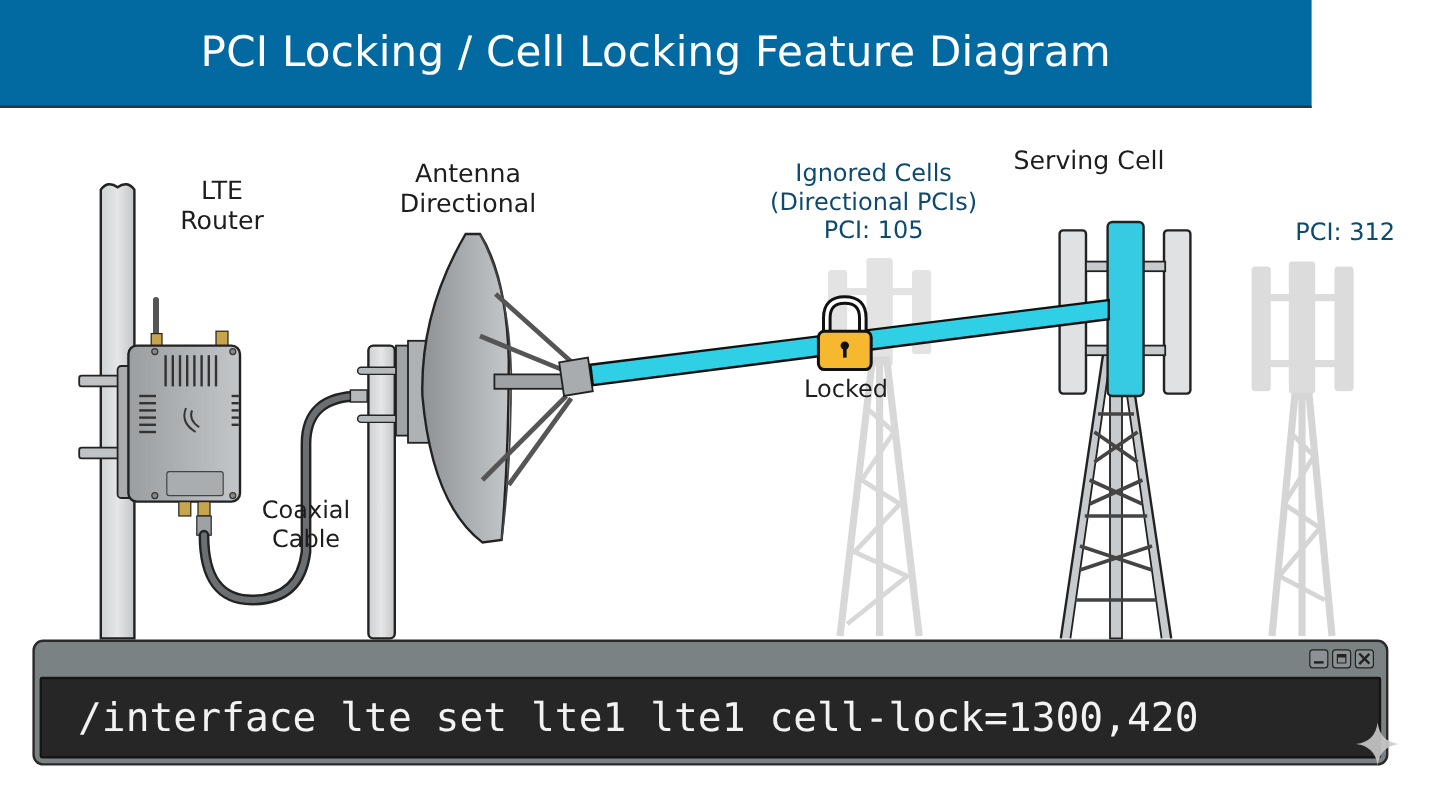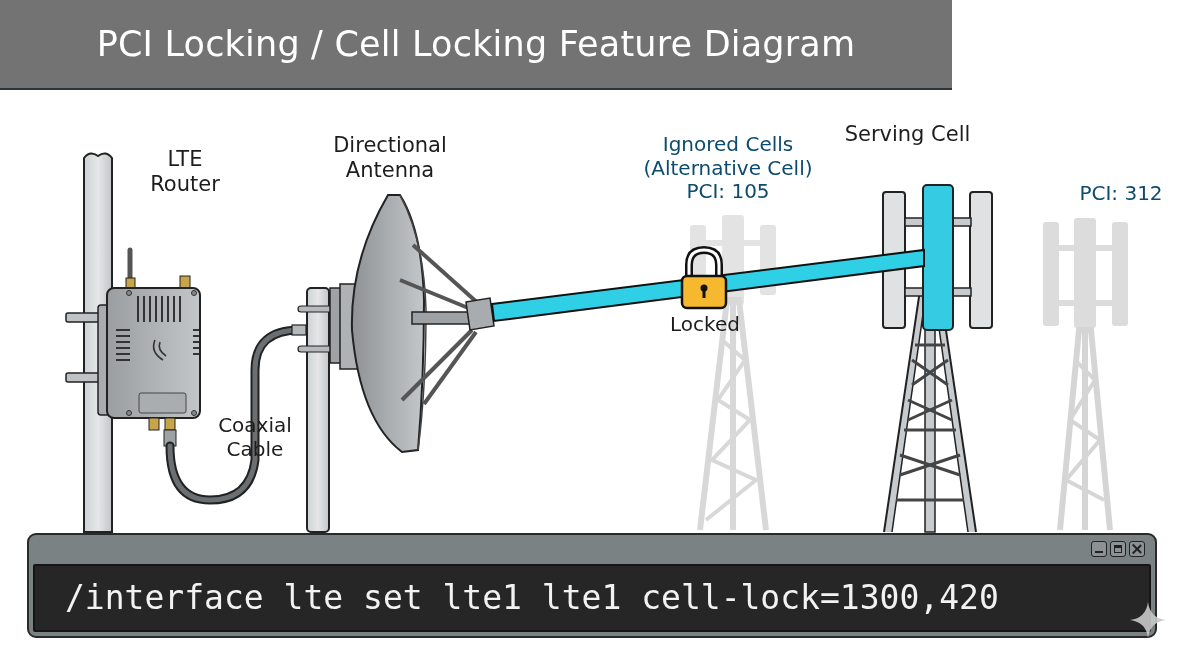--- a/index.html
+++ b/index.html
@@ -1,17 +1,17 @@
 <!DOCTYPE html>
 <html><head>
 <meta charset="utf-8">
 <style>
   html,body{margin:0;padding:0;}
   body{width:1200px;height:670px;overflow:hidden;background:#ffffff;position:relative;font-family:"Liberation Sans","DejaVu Sans",sans-serif;}
-  .header{position:absolute;left:0;top:0;width:952px;height:88px;background:#737373;border-bottom:2px solid #2c353b;display:flex;align-items:center;justify-content:center;}
+  .header{position:absolute;left:0;top:0;width:1093px;height:88px;background:#0369a1;border-bottom:2px solid #2c353b;display:flex;align-items:center;justify-content:center;}
   .header h1{margin:0;color:#ffffff;font-weight:400;font-size:35px;letter-spacing:0.2px;font-family:"DejaVu Sans","Liberation Sans",sans-serif;}
   svg.scene{position:absolute;left:0;top:90px;}
   .label{position:absolute;text-align:center;font-family:"DejaVu Sans","Liberation Sans",sans-serif;line-height:1.18;}
   .lbl-dark{color:#1d1d1d;font-size:21px;}
   .lbl-faded{color:#0c4a6e;font-size:20px;}
   .terminal{position:absolute;left:27px;top:533px;width:1130px;height:105px;background:#7b8283;border:2px solid #2a2a2a;border-radius:9px;box-sizing:border-box;}
   .terminal .screen{position:absolute;left:4px;right:4px;top:29px;bottom:4px;background:#262626;border:2px solid #151515;border-radius:2px;}
   .terminal .cmd{position:absolute;left:30px;top:12px;color:#f2f2f2;font-family:"DejaVu Sans Mono","Liberation Mono",monospace;font-size:33px;white-space:pre;}
   .winbtns{position:absolute;right:10px;top:6px;display:flex;gap:3px;}
   .winbtn{width:16px;height:16px;border:1.5px solid #222;border-radius:3px;background:#8c9293;box-sizing:border-box;position:relative;}
@@ -167,30 +167,30 @@
     <circle cx="704" cy="288" r="3.5" fill="#111"></circle>
     <rect x="702.5" y="288" width="3" height="10" fill="#111"></rect>
   </g>
 </svg>
 
 <div class="label lbl-dark" style="left:125px;top:147px;width:80px;margin-left:20px;">
   <div>LTE</div>
   <div>Router</div>
 </div>
 <div class="label lbl-dark" style="left:305px;top:133px;width:170px;">
+  <div>Antenna</div>
   <div>Directional</div>
-  <div>Antenna</div>
 </div>
 <div class="label lbl-dark" style="left:200px;top:414px;width:110px;font-size:20px;">
   <div>Coaxial</div>
   <div>Cable</div>
 </div>
 <div class="label lbl-faded" style="left:628px;top:133px;width:200px;">
   <div>Ignored Cells</div>
-  <div>(Alternative Cell)</div>
+  <div>(Directional PCIs)</div>
   <div>PCI: 105</div>
 </div>
 <div class="label lbl-dark" style="left:825px;top:122px;width:165px;">
   <div>Serving Cell</div>
 </div>
 <div class="label lbl-faded" style="left:1066px;top:182px;width:110px;">PCI: 312</div>
 <div class="label lbl-dark" style="left:655px;top:313px;width:100px;font-size:20px;">Locked</div>
 
 <div class="terminal">
   <div class="winbtns">

